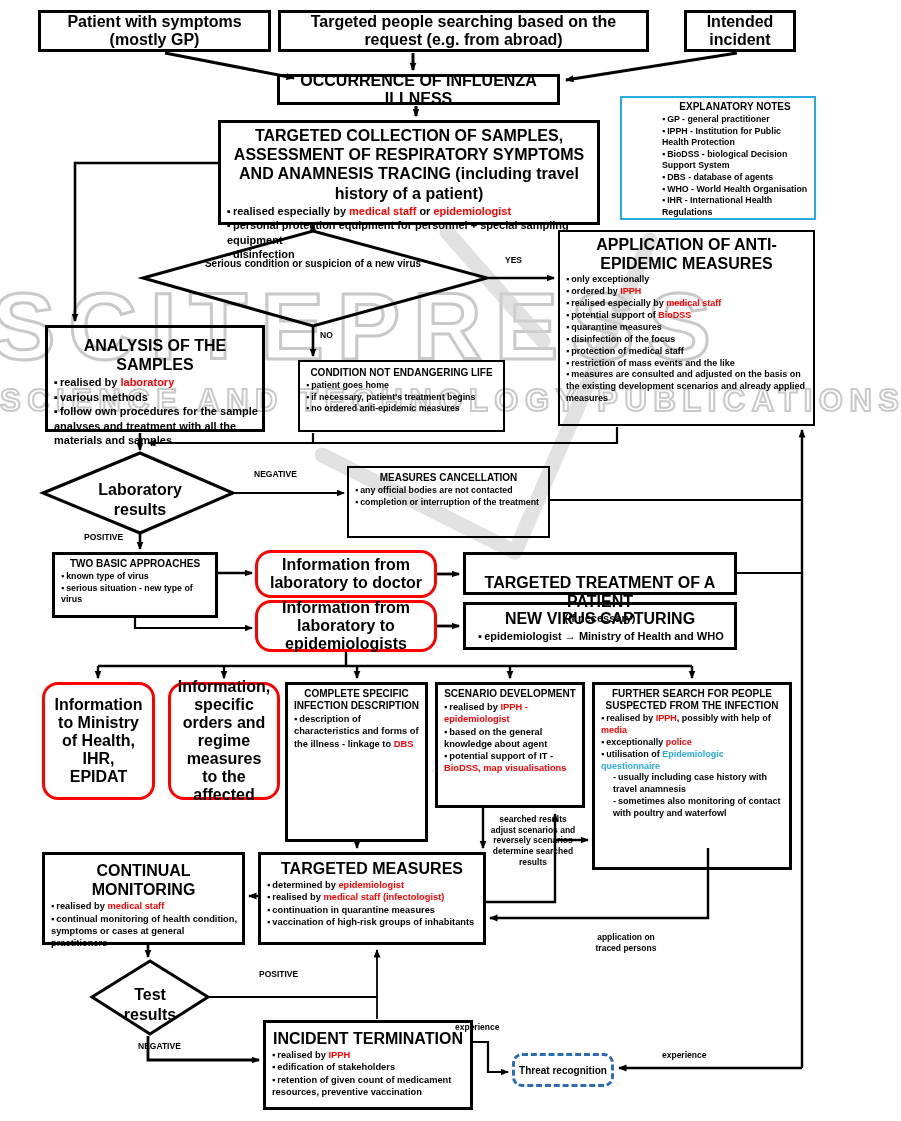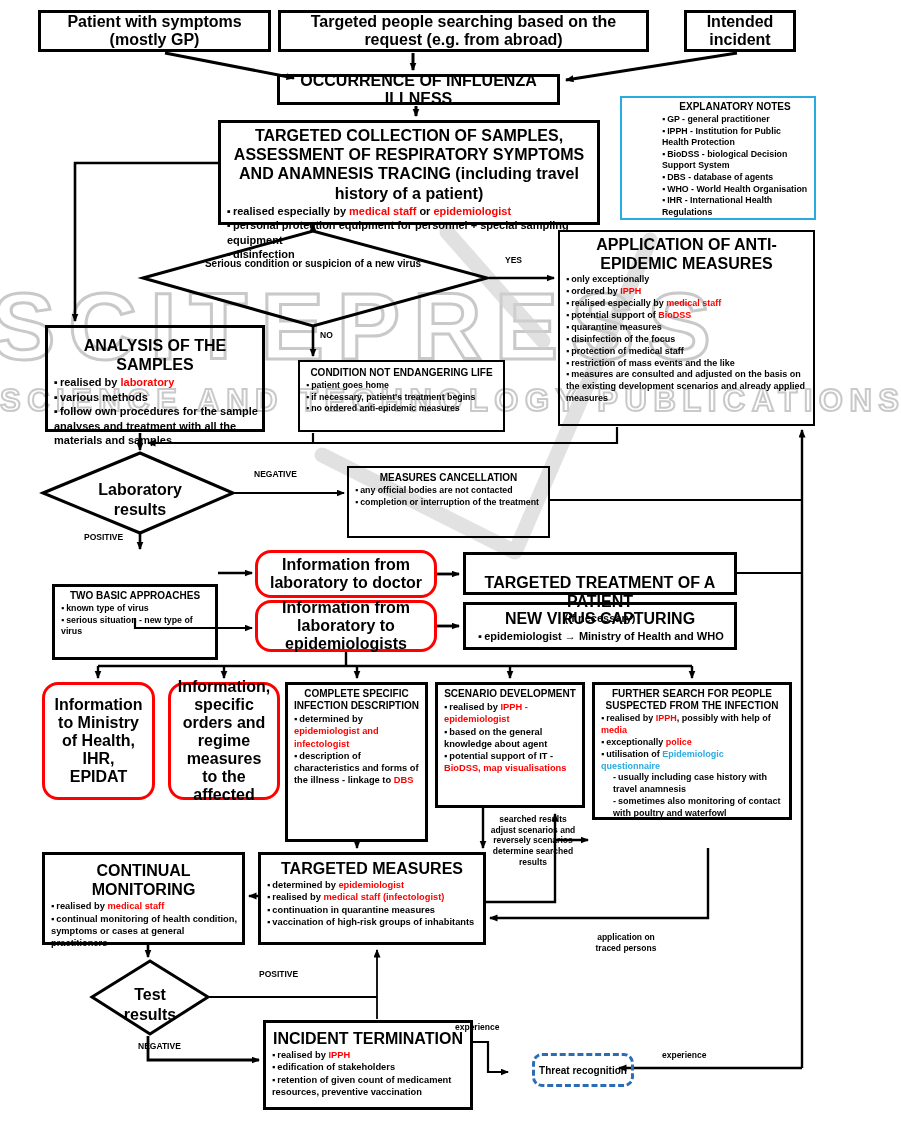--- a/index.html
+++ b/index.html
@@ -179,21 +179,21 @@
   <div class="dtext fs105" style="left:90px;top:480px;width:100px;">Laboratory results</div>
 
   <div class="node rect thin" style="left:347px;top:466px;width:203px;height:72px;">
     <div class="bt fs10" style="padding-top:4px;">MEASURES CANCELLATION</div>
     <div class="items fs88">
         <div class="li"><span class="blt">▪</span><span>any official bodies are not contacted</span></div>
         <div class="li"><span class="blt">▪</span><span>completion or interruption of the treatment</span></div>
       </div>
   </div>
 
-  <div class="node rect" style="left:52px;top:584px;width:166px;height:76px;">
+  <div class="node rect" style="left:52px;top:552px;width:166px;height:66px;">
     <div class="bt fs10">TWO BASIC APPROACHES</div>
     <div class="items fs88">
         <div class="li"><span class="blt">▪</span><span>known type of virus</span></div>
         <div class="li"><span class="blt">▪</span><span>serious situation - new type of virus</span></div>
       </div>
   </div>
 
   <div class="node round vcenter fs105" style="left:255px;top:550px;width:182px;height:48px;font-weight:bold;padding:0 12px;">Information from laboratory to doctor</div>
 
   <div class="node rect" style="left:463px;top:552px;width:274px;height:43px;">
@@ -210,35 +210,34 @@
       </div>
   </div>
 
   <div class="node round vcenter fs105" style="left:42px;top:682px;width:113px;height:118px;font-weight:bold;padding:0 8px;">Information to Ministry of Health, IHR, EPIDAT</div>
 
   <div class="node round vcenter fs105" style="left:168px;top:682px;width:112px;height:118px;font-weight:bold;padding:0 8px;">Information, specific orders and regime measures to the affected</div>
 
   <div class="node rect" style="left:285px;top:682px;width:143px;height:160px;">
     <div class="bt fs10">COMPLETE SPECIFIC INFECTION DESCRIPTION</div>
     <div class="items fs93">
-        <div class="li"><span class="blt">▪</span><span>determined by </span><span class="c-r">epidemiologist and infectologist</span></div>
         <div class="li"><span class="blt">▪</span><span>description of characteristics and forms of the illness - linkage to </span><span class="c-r">DBS</span></div>
       </div>
   </div>
 
   <div class="node rect" style="left:435px;top:682px;width:150px;height:126px;">
     <div class="bt fs10">SCENARIO DEVELOPMENT</div>
     <div class="items fs93">
         <div class="li"><span class="blt">▪</span><span>realised by </span><span class="c-r">IPPH - epidemiologist</span></div>
         <div class="li"><span class="blt">▪</span><span>based on the general knowledge about agent</span></div>
         <div class="li"><span class="blt">▪</span><span>potential support of IT - </span><span class="c-r">BioDSS, map visualisations</span></div>
       </div>
   </div>
 
-  <div class="node rect" style="left:592px;top:682px;width:200px;height:138px;">
+  <div class="node rect" style="left:592px;top:682px;width:200px;height:188px;">
     <div class="bt fs10">FURTHER SEARCH FOR PEOPLE SUSPECTED FROM THE INFECTION</div>
     <div class="items fs9">
         <div class="li"><span class="blt">▪</span><span>realised by </span><span class="c-r">IPPH</span><span>, possibly with help of </span><span class="c-r">media</span></div>
         <div class="li"><span class="blt">▪</span><span>exceptionally </span><span class="c-r">police</span></div>
         <div class="li"><span class="blt">▪</span><span>utilisation of </span><span class="c-b">Epidemiologic questionnaire</span></div>
         <div class="li sub"><span class="blt">-</span><span>usually including case history with travel anamnesis</span></div>
         <div class="li sub"><span class="blt">-</span><span>sometimes also monitoring of contact with poultry and waterfowl</span></div>
       </div>
   </div>
 
@@ -268,21 +267,21 @@
 
   <div class="node rect" style="left:263px;top:1020px;width:210px;height:90px;">
     <div class="bt fs105" style="padding-top:6px;">INCIDENT TERMINATION</div>
     <div class="items fs93">
         <div class="li"><span class="blt">▪</span><span>realised by </span><span class="c-r">IPPH</span></div>
         <div class="li"><span class="blt">▪</span><span>edification of stakeholders</span></div>
         <div class="li"><span class="blt">▪</span><span>retention of given count of medicament resources, preventive vaccination</span></div>
       </div>
   </div>
 
-  <div class="node dash vcenter fs10" style="left:532px;top:1053px;width:102px;height:34px;font-weight:bold;">Threat recognition</div>
+  <div class="node dash vcenter fs10" style="left:512px;top:1053px;width:102px;height:34px;font-weight:bold;">Threat recognition</div>
 
   <div class="lbl" style="left:505px;top:255px;">YES</div>
   <div class="lbl" style="left:320px;top:330px;">NO</div>
   <div class="lbl" style="left:254px;top:469px;">NEGATIVE</div>
   <div class="lbl" style="left:84px;top:532px;">POSITIVE</div>
   <div class="lbl" style="left:259px;top:969px;">POSITIVE</div>
   <div class="lbl" style="left:138px;top:1041px;">NEGATIVE</div>
   <div class="lbl" style="left:455px;top:1022px;">experience</div>
   <div class="lbl" style="left:662px;top:1050px;">experience</div>
 

